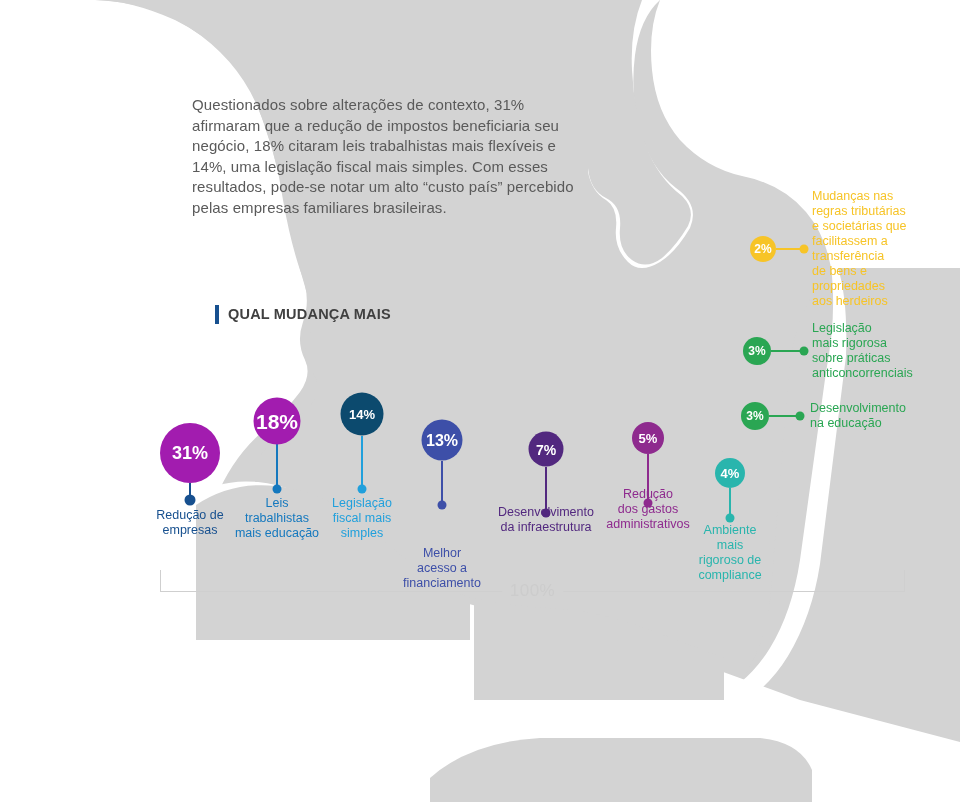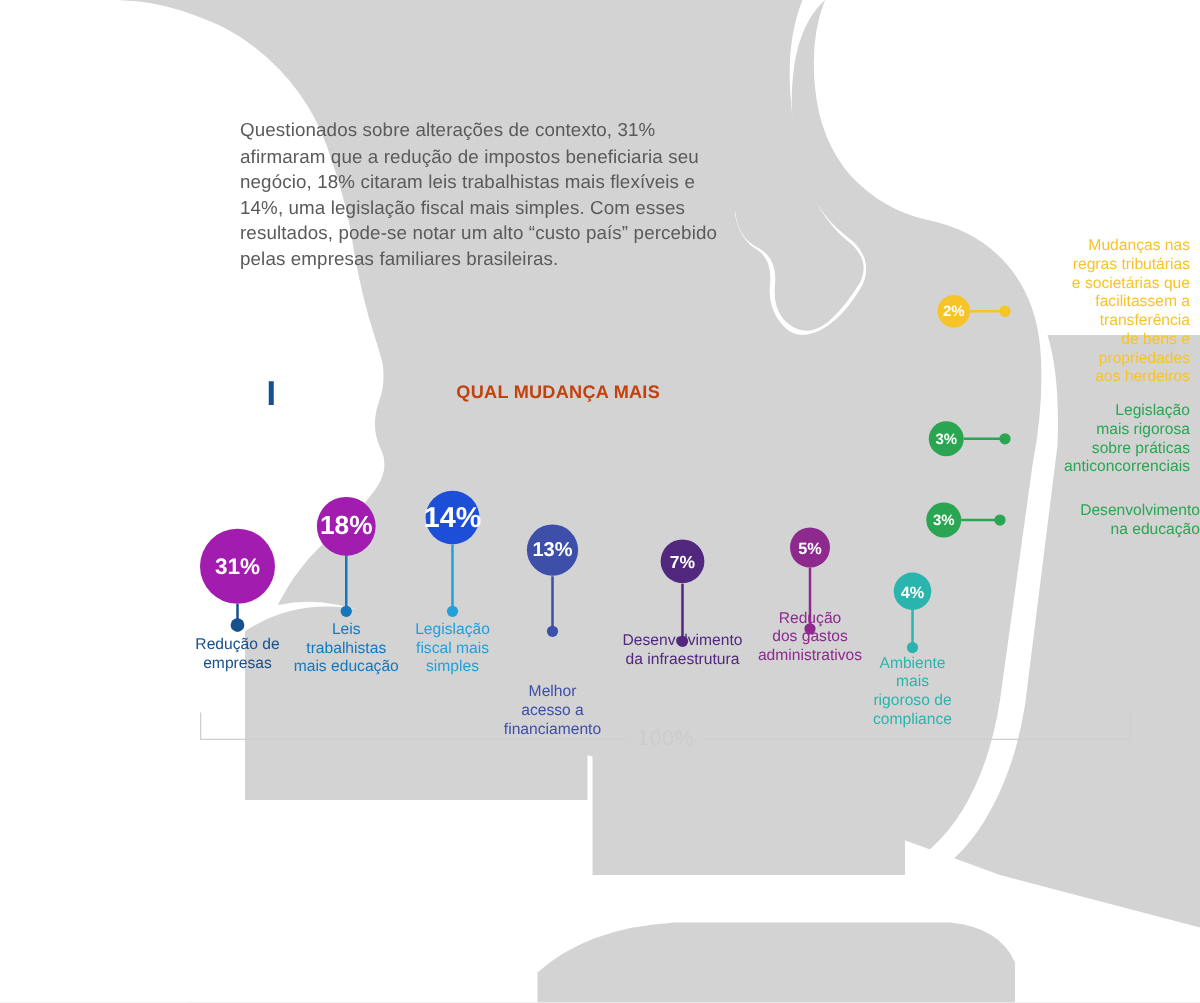--- a/index.html
+++ b/index.html
@@ -25,26 +25,25 @@
   }
   #para1{left:192px;top:2px;width:400px;}
   #para2{left:192px;top:95px;width:400px;}
   .ital{font-style:italic;}
 
   
   #heading{
     position:absolute;left:215px;top:305px;width:300px;
     border-left:4px solid #17508f;
     padding-left:9px;
-    color:#c2410c;
+    color:#404040;
     font-weight:bold;
     font-size:14.5px;
     line-height:19px;
     letter-spacing:.2px;
-    text-align:right;
   }
 
   
   .node{position:absolute;}
   .bub{
     position:absolute;
     border-radius:50%;
     color:#fff;
     font-weight:bold;
     display:flex;align-items:center;justify-content:center;
@@ -67,21 +66,21 @@
     text-align:center;
     font-size:12.5px;
     line-height:15px;
     transform:translateX(-50%);
     white-space:pre-line;
   }
   
   .hstem{position:absolute;height:2px;transform:translateY(-50%);}
   .lbl-r{
     position:absolute;
-    text-align:right;
+    text-align:left;
     font-size:12.5px;
     line-height:15px;
     white-space:pre-line;
     transform:translateY(-50%);
   }
 
   
   #bracket{position:absolute;left:160px;top:570px;width:745px;height:26px;}
   #bracket .vl{position:absolute;top:0;width:1px;height:22px;background:#cfcfcf;}
   #bracket .hl{position:absolute;top:21px;height:1px;background:#cfcfcf;}
@@ -172,21 +171,21 @@
         <div class="stem" style="left: 277px; top: 443px; height: 46px; background: rgb(20, 120, 190);"></div>
         <div class="dot" style="left: 277px; top: 489px; width: 9px; height: 9px; background: rgb(20, 120, 190);"></div>
         <div class="bub" style="left: 277px; top: 421px; width: 47px; height: 47px; font-size: 21px; background: #a21caf;">18%</div>
         <div class="lbl" style="color: rgb(20, 120, 190); left: 277px; top: 496px; width: 150px;">Leis
 trabalhistas
 mais educação</div>
       </div>
       <div class="node">
         <div class="stem" style="left: 362px; top: 436px; height: 53px; background: rgb(33, 160, 220);"></div>
         <div class="dot" style="left: 362px; top: 489px; width: 9px; height: 9px; background: rgb(33, 160, 220);"></div>
-        <div class="bub" style="left: 362px; top: 414px; width: 43px; height: 43px; font-size: 23px; background: #1d4ed8;">14%</div>
+        <div class="bub" style="left: 362px; top: 414px; width: 43px; height: 43px; font-size: 13px; background: #0c4a6e;">14%</div>
         <div class="lbl" style="color: rgb(33, 160, 220); left: 362px; top: 496px; width: 150px;">Legislação
 fiscal mais
 simples</div>
       </div>
       <div class="node">
         <div class="stem" style="left: 442px; top: 461px; height: 44px; background: rgb(61, 79, 168);"></div>
         <div class="dot" style="left: 442px; top: 505px; width: 9px; height: 9px; background: rgb(61, 79, 168);"></div>
         <div class="bub" style="left: 442px; top: 440px; width: 41px; height: 41px; font-size: 16px; background: rgb(61, 79, 168);">13%</div>
         <div class="lbl" style="color: rgb(61, 79, 168); left: 442px; top: 546px; width: 150px;">Melhor
 acesso a

